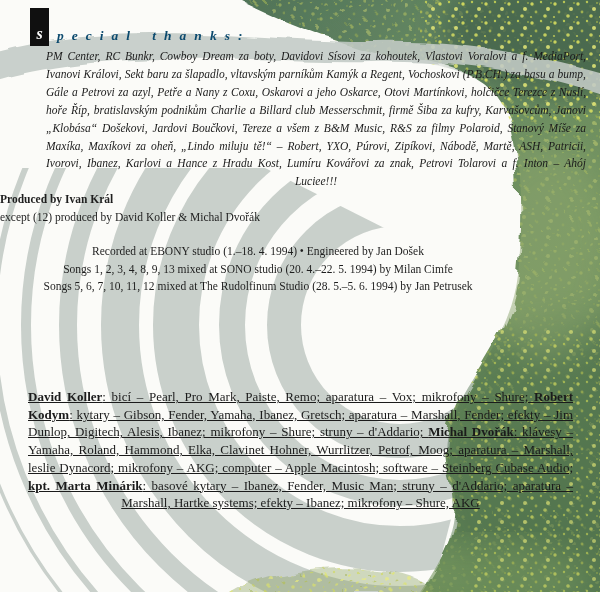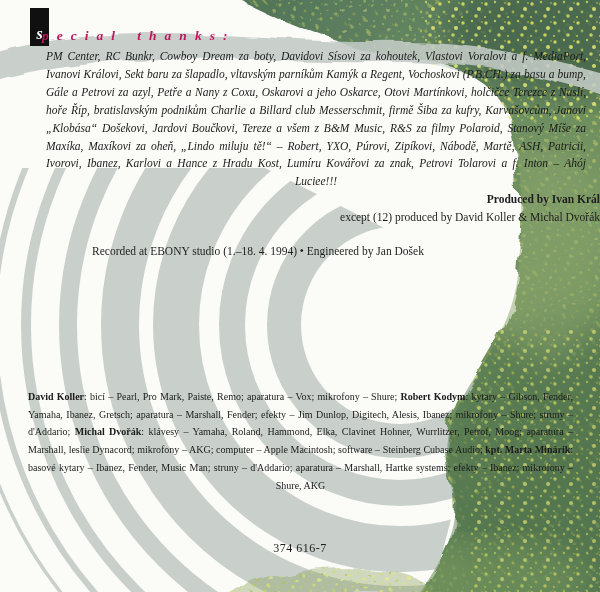--- a/index.html
+++ b/index.html
@@ -10,39 +10,39 @@
   .bg{position:absolute;left:0;top:0;z-index:0;}
   .layer{position:absolute;z-index:2;}
 
   .heading{left:30px;top:8px;height:40px;}
   .dropcap{
     position:absolute;left:0;top:0;width:19px;height:38px;background:#101010;
     color:#ffffff;font:italic bold 16px "Liberation Serif",serif;
     display:flex;align-items:flex-end;justify-content:center;padding-bottom:3px;box-sizing:border-box;
   }
   .heading-rest{
-    position:absolute;left:12px;top:20px;white-space:nowrap;
-    font:italic 600 13.5px "Liberation Serif",serif;letter-spacing:8px;word-spacing:3px;color:#be185d;
+    position:absolute;left:27px;top:20px;white-space:nowrap;
+    font:italic 600 13.5px "Liberation Serif",serif;letter-spacing:8px;word-spacing:3px;color:#0c4a6e;
   }
 
   .thanks{
     left:42px;top:44px;width:540px;margin:4px;
     font:italic 11.5px/17.9px "Liberation Serif",serif;
     text-align:justify;text-align-last:center;color:#1b1b1b;
   }
 
-  .prod{left:0;top:191px;width:600px;text-align:right;font-size:11.5px;line-height:17.8px;}
+  .prod{left:0;top:191px;width:600px;text-align:left;font-size:11.5px;line-height:17.8px;}
   .prod1{font-weight:bold;}
 
   .recording{left:0;top:243px;width:516px;text-align:center;font-size:11.5px;line-height:17.6px;}
 
   .equipment{
     left:28px;top:388px;width:545px;margin:0;
-    font-size:10px;line-height:17.7px;
-    text-align:justify;text-align-last:center;color:#1b1b1b;
+    font-size:13px;line-height:17.7px;
+    text-align:justify;text-align-last:center;color:#1b1b1b;text-decoration:underline;
   }
   .seg-bold{font-weight:bold;}
 
   .catalog{left:0;top:541px;width:600px;text-align:center;font-size:12px;letter-spacing:0.5px;}
 </style>
 </head>
 <body>
 
 <div class="page">
 
@@ -124,19 +124,20 @@
 
   <p class="layer thanks">PM Center, RC Bunkr, Cowboy Dream za boty, Davidovi Sísovi za kohoutek, Vlastovi Voralovi a f. MediaPort, Ivanovi Královi, Sekt baru za šlapadlo, vltavským parníkům Kamýk a Regent, Vochoskovi (P.B.CH.) za basu a bump, Gále a Petrovi za azyl, Petře a Nany z Coxu, Oskarovi a jeho Oskarce, Otovi Martínkovi, holčičce Terezce z Nuslí, hoře Říp, bratislavským podnikům Charlie a Billard club Messerschmit, firmě Šiba za kufry, Karvašovcům, Janovi „Klobása“ Došekovi, Jardovi Boučkovi, Tereze a všem z B&amp;M Music, R&amp;S za filmy Polaroid, Stanový Míše za Maxíka, Maxíkovi za oheň, „Lindo miluju tě!“ – Robert, YXO, Púrovi, Zipíkovi, Nábodě, Martě, ASH, Patricii, Ivorovi, Ibanez, Karlovi a Hance z Hradu Kost, Lumíru Kovářovi za znak, Petrovi Tolarovi a f. Inton – Ahój Luciee!!!</p>
 
   <div class="layer prod">
     <div class="prod1">Produced by Ivan Král</div>
     <div class="prod2">except (12) produced by David Koller &amp; Michal Dvořák</div>
   </div>
 
   <div class="layer recording">
       <div>Recorded at EBONY studio (1.–18. 4. 1994) • Engineered by Jan Došek</div>
+      <div>Songs 1, 2, 3, 4, 8, 9, 13 mixed at SONO studio (20. 4.–22. 5. 1994) by Milan Cimfe</div>
+      <div>Songs 5, 6, 7, 10, 11, 12 mixed at The Rudolfinum Studio (28. 5.–5. 6. 1994) by Jan Petrusek</div>
     </div>
 
   <p class="layer equipment"><span class="seg-bold">David Koller</span><span class="seg">: bicí – Pearl, Pro Mark, Paiste, Remo; aparatura – Vox; mikrofony – Shure; </span><span class="seg-bold">Robert Kodym</span><span class="seg">: kytary – Gibson, Fender, Yamaha, Ibanez, Gretsch; aparatura – Marshall, Fender; efekty – Jim Dunlop, Digitech, Alesis, Ibanez; mikrofony – Shure; struny – d'Addario; </span><span class="seg-bold">Michal Dvořák</span><span class="seg">: klávesy – Yamaha, Roland, Hammond, Elka, Clavinet Hohner, Wurrlitzer, Petrof, Moog; aparatura – Marshall, leslie Dynacord; mikrofony – AKG; computer – Apple Macintosh; software – Steinberg Cubase Audio; </span><span class="seg-bold">kpt. Marta Minárik</span><span class="seg">: basové kytary – Ibanez, Fender, Music Man; struny – d'Addario; aparatura – Marshall, Hartke systems; efekty – Ibanez; mikrofony – Shure, AKG</span></p>
 
-  <div class="layer catalog">374 616-7</div>
 
 </div>
 
 </body></html>

